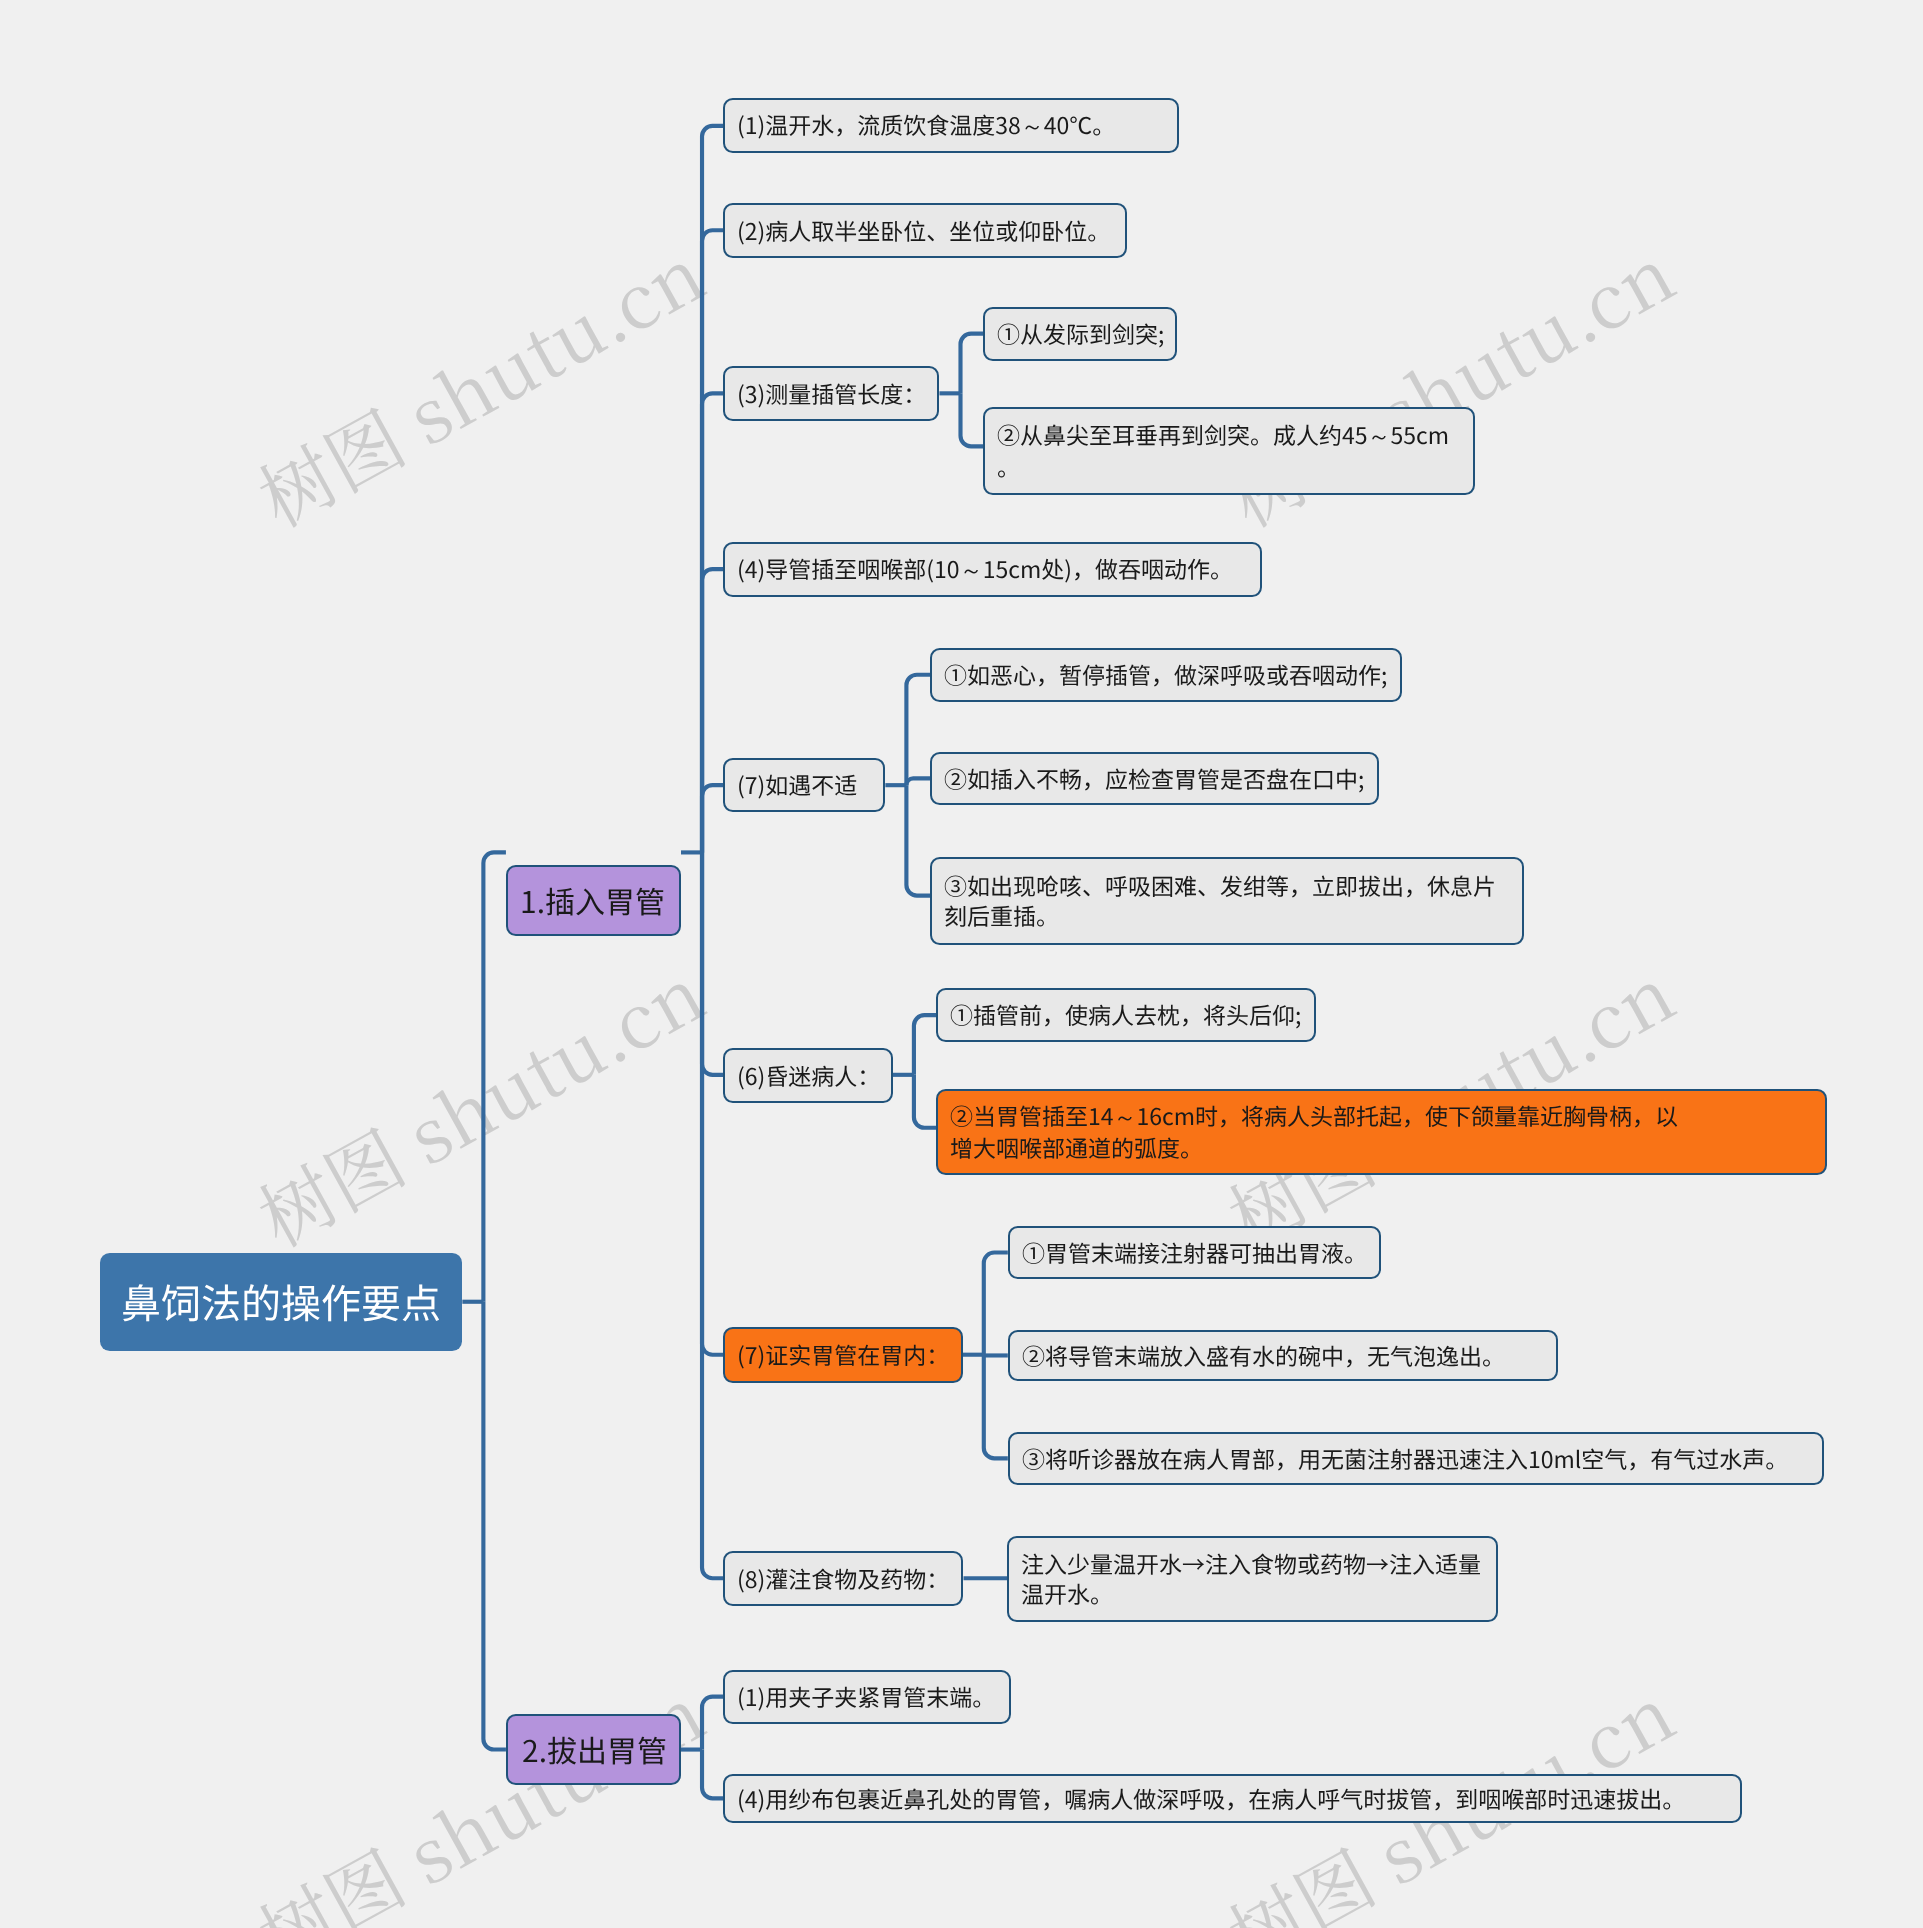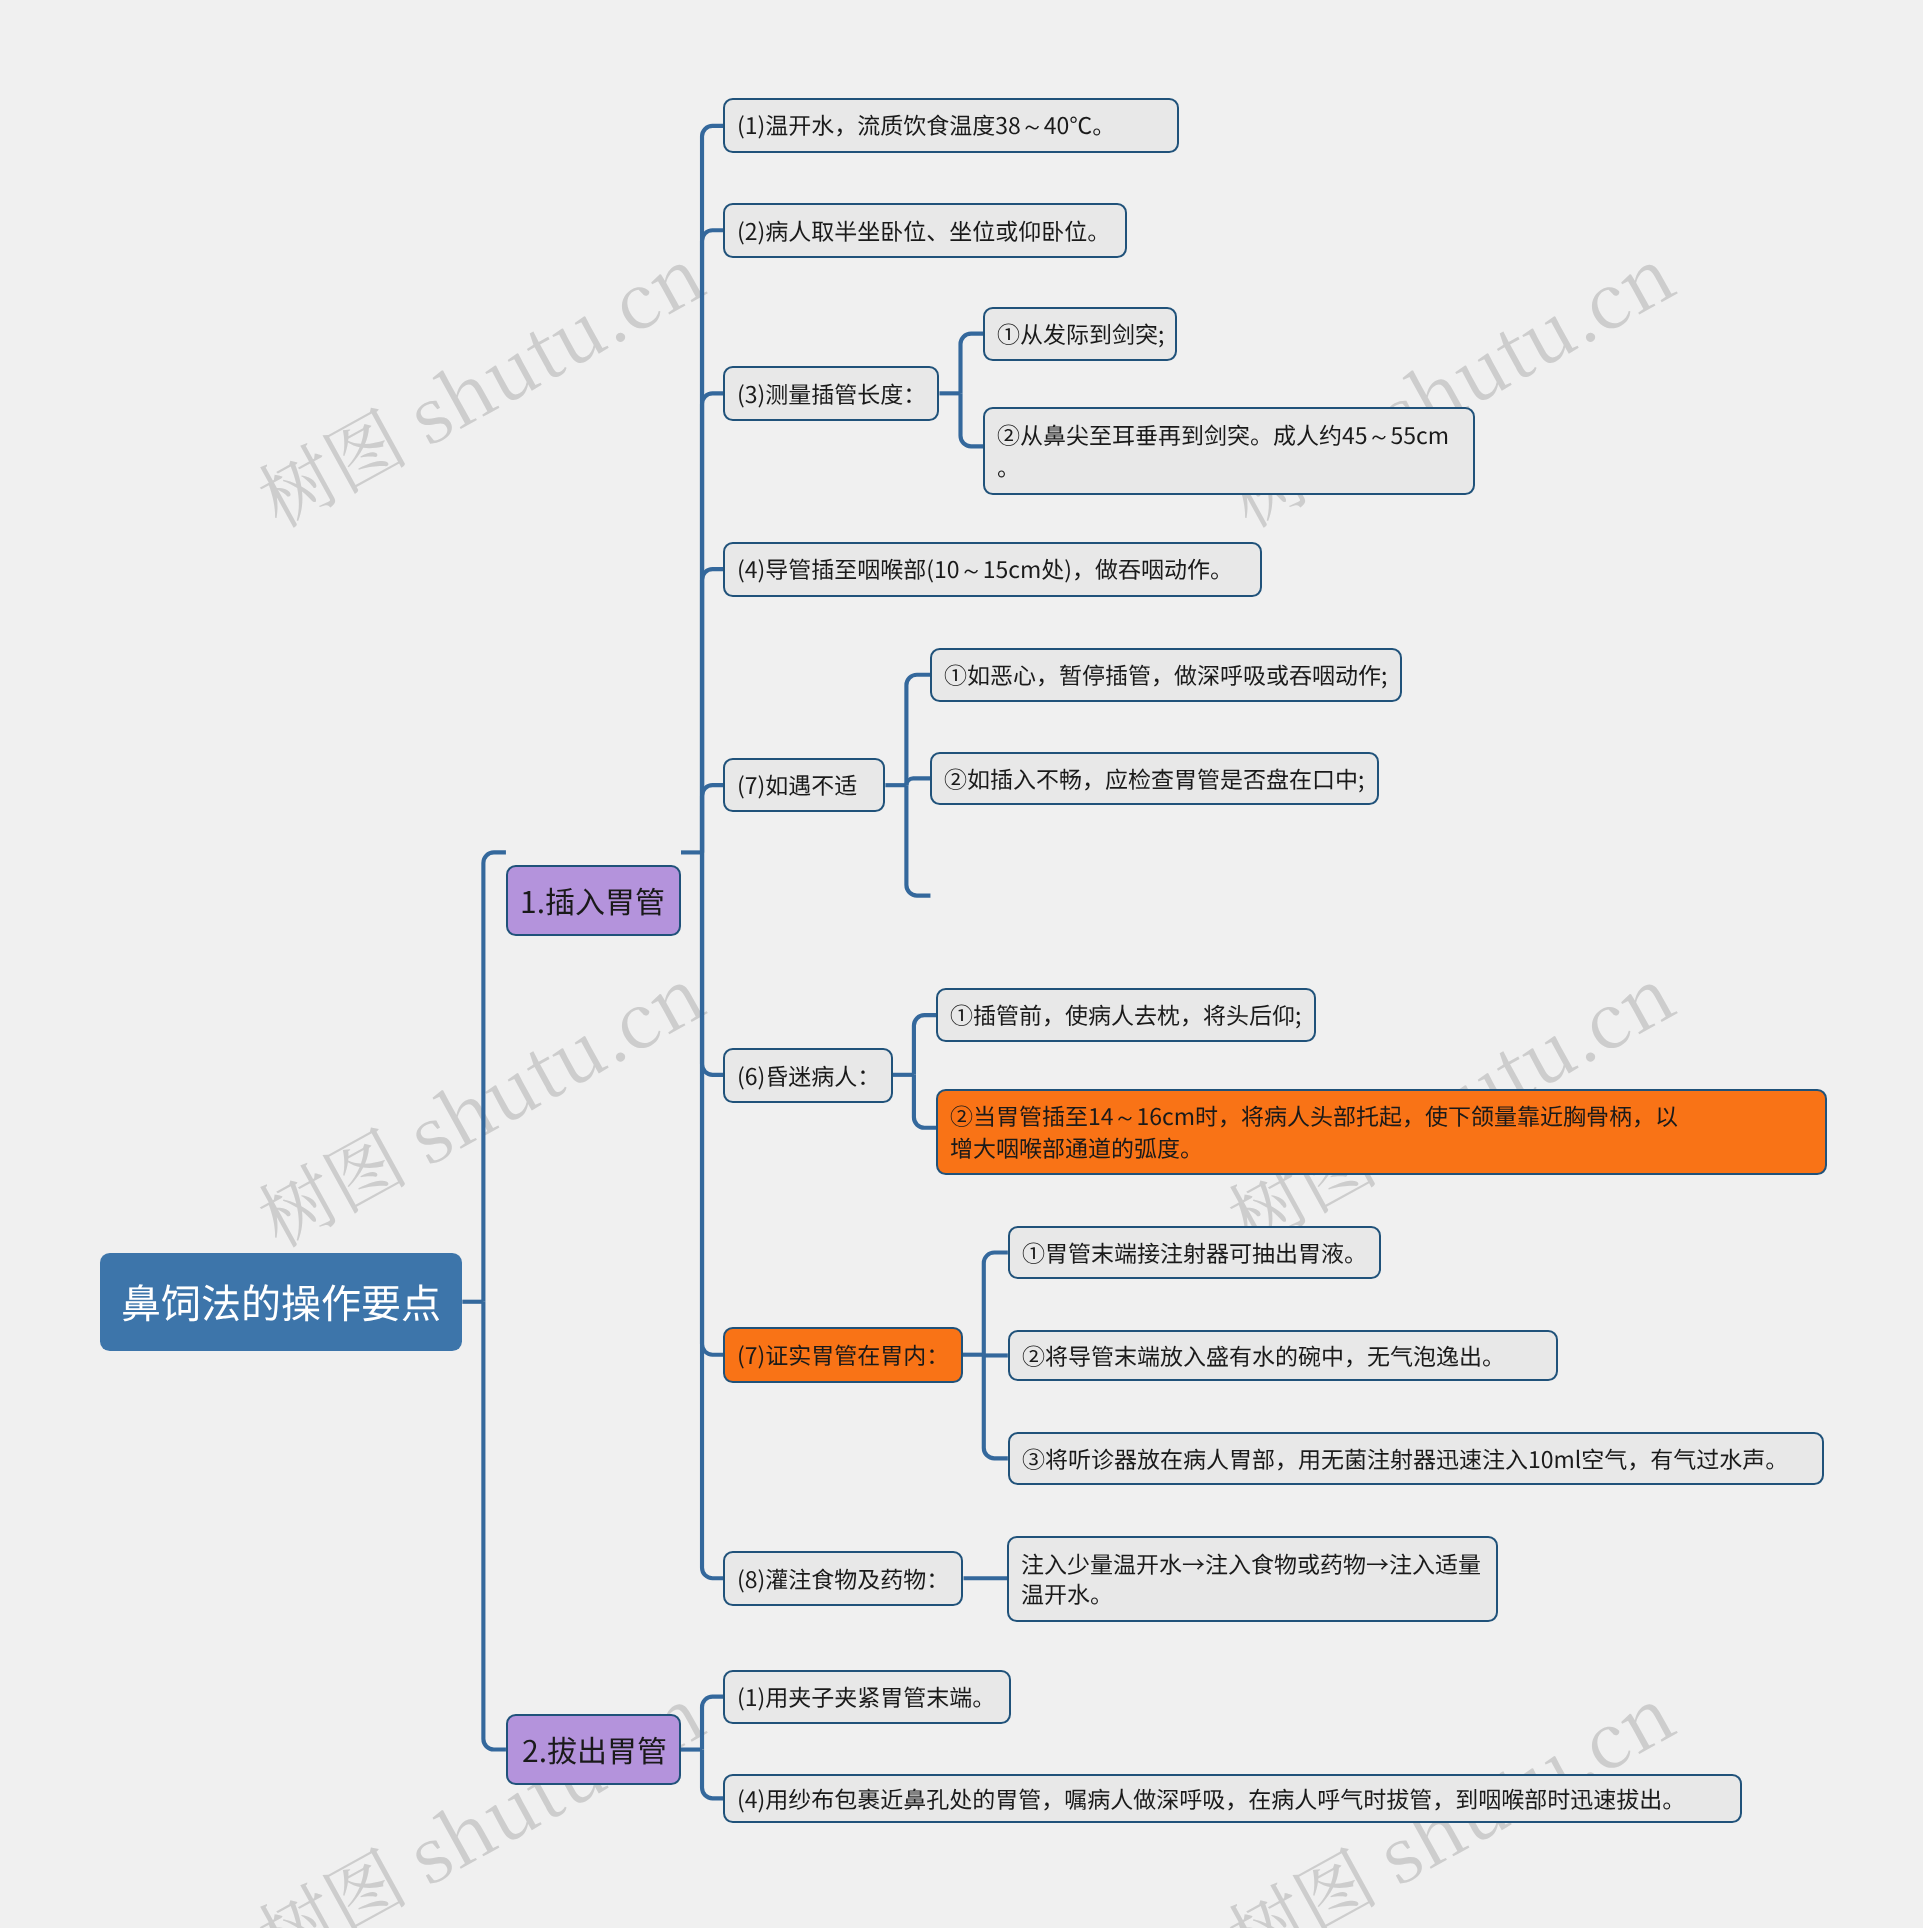--- a/index.html
+++ b/index.html
@@ -109,20 +109,23 @@
     </div>
     <div class="node lvl3" style="left: 723px; top: 758px; width: 162px; height: 54px; background: rgb(232, 232, 232); border-color: rgb(32, 82, 122);">
       <span>(7)如遇不适</span>
     </div>
     <div class="node lvl4" style="left: 930px; top: 648px; width: 472px; height: 54px; background: rgb(232, 232, 232); border-color: rgb(32, 82, 122);">
       <span>①如恶心，暂停插管，做深呼吸或吞咽动作;</span>
     </div>
     <div class="node lvl4" style="left: 930px; top: 752px; width: 449px; height: 53px; background: rgb(232, 232, 232); border-color: rgb(32, 82, 122);">
       <span>②如插入不畅，应检查胃管是否盘在口中;</span>
     </div>
+    <div class="node lvl4" style="left: 930px; top: 857px; width: 594px; height: 88px; background: rgb(232, 232, 232); border-color: rgb(32, 82, 122);">
+      <span>③如出现呛咳、呼吸困难、发绀等，立即拔出，休息片<br>刻后重插。</span>
+    </div>
     <div class="node lvl3" style="left: 723px; top: 1048px; width: 170px; height: 55px; background: rgb(232, 232, 232); border-color: rgb(32, 82, 122);">
       <span>(6)昏迷病人：</span>
     </div>
     <div class="node lvl4" style="left: 936px; top: 988px; width: 380px; height: 54px; background: rgb(232, 232, 232); border-color: rgb(32, 82, 122);">
       <span>①插管前，使病人去枕，将头后仰;</span>
     </div>
     <div class="node lvl4" style="left: 936px; top: 1089px; width: 891px; height: 86px; background: #f97316; border-color: rgb(32, 82, 122);">
       <span>②当胃管插至14<span class="tl">～</span>16cm时，将病人头部托起，使下颌量靠近胸骨柄，以<br>增大咽喉部通道的弧度。</span>
     </div>
     <div class="node lvl3" style="left: 723px; top: 1327px; width: 240px; height: 56px; background: #f97316; border-color: rgb(32, 82, 122);">

